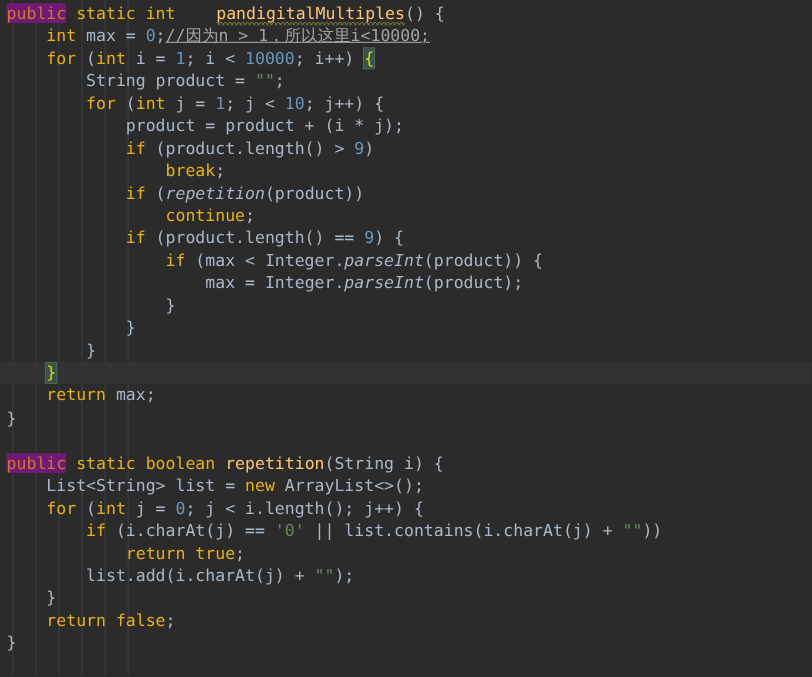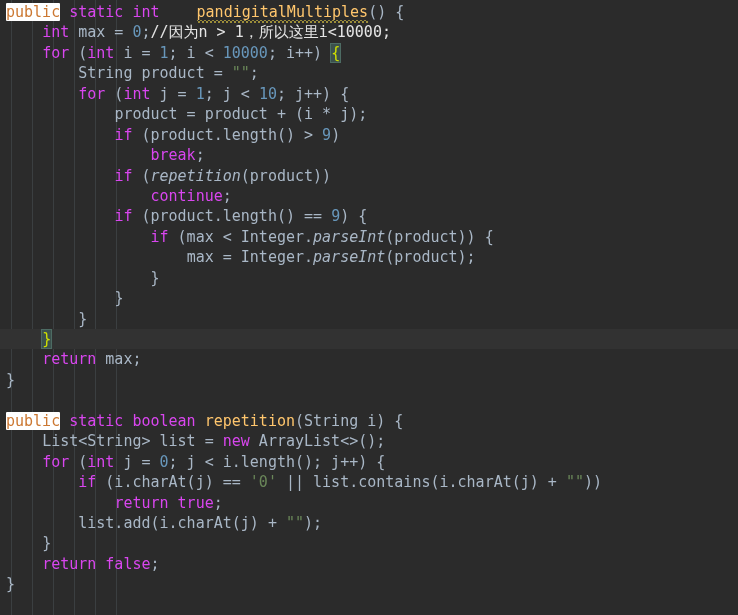--- a/index.html
+++ b/index.html
@@ -41,30 +41,30 @@
   .ln {
     display: block;
     height: 20.45px;
     padding-left: 6px;
     white-space: pre;
   }
   .ln.current {
     background: #323232;
   }
   
-  .kw   { color: #d946ef; }
+  .kw   { color: #eab308; }
   .num  { color: #6897bb; }
   .str  { color: #6a8759; }
-  .cmt  { color: #e5e5e5; }
+  .cmt  { color: #a3a3a3; text-decoration: underline; }
   .txt  { color: #a9b7c6; }
   .mth  { color: #ffc66d; }
   .stat { color: #a9b7c6; font-style: italic; }
   
   .occ {
-    background: #ffffff;
+    background: #701a75;
     color: #cc7832;
     border-radius: 1px;
   }
   
   .squig {
     color: #ffc66d;
     position: relative;
     display: inline-block;
     margin-left: 28px;
   }

